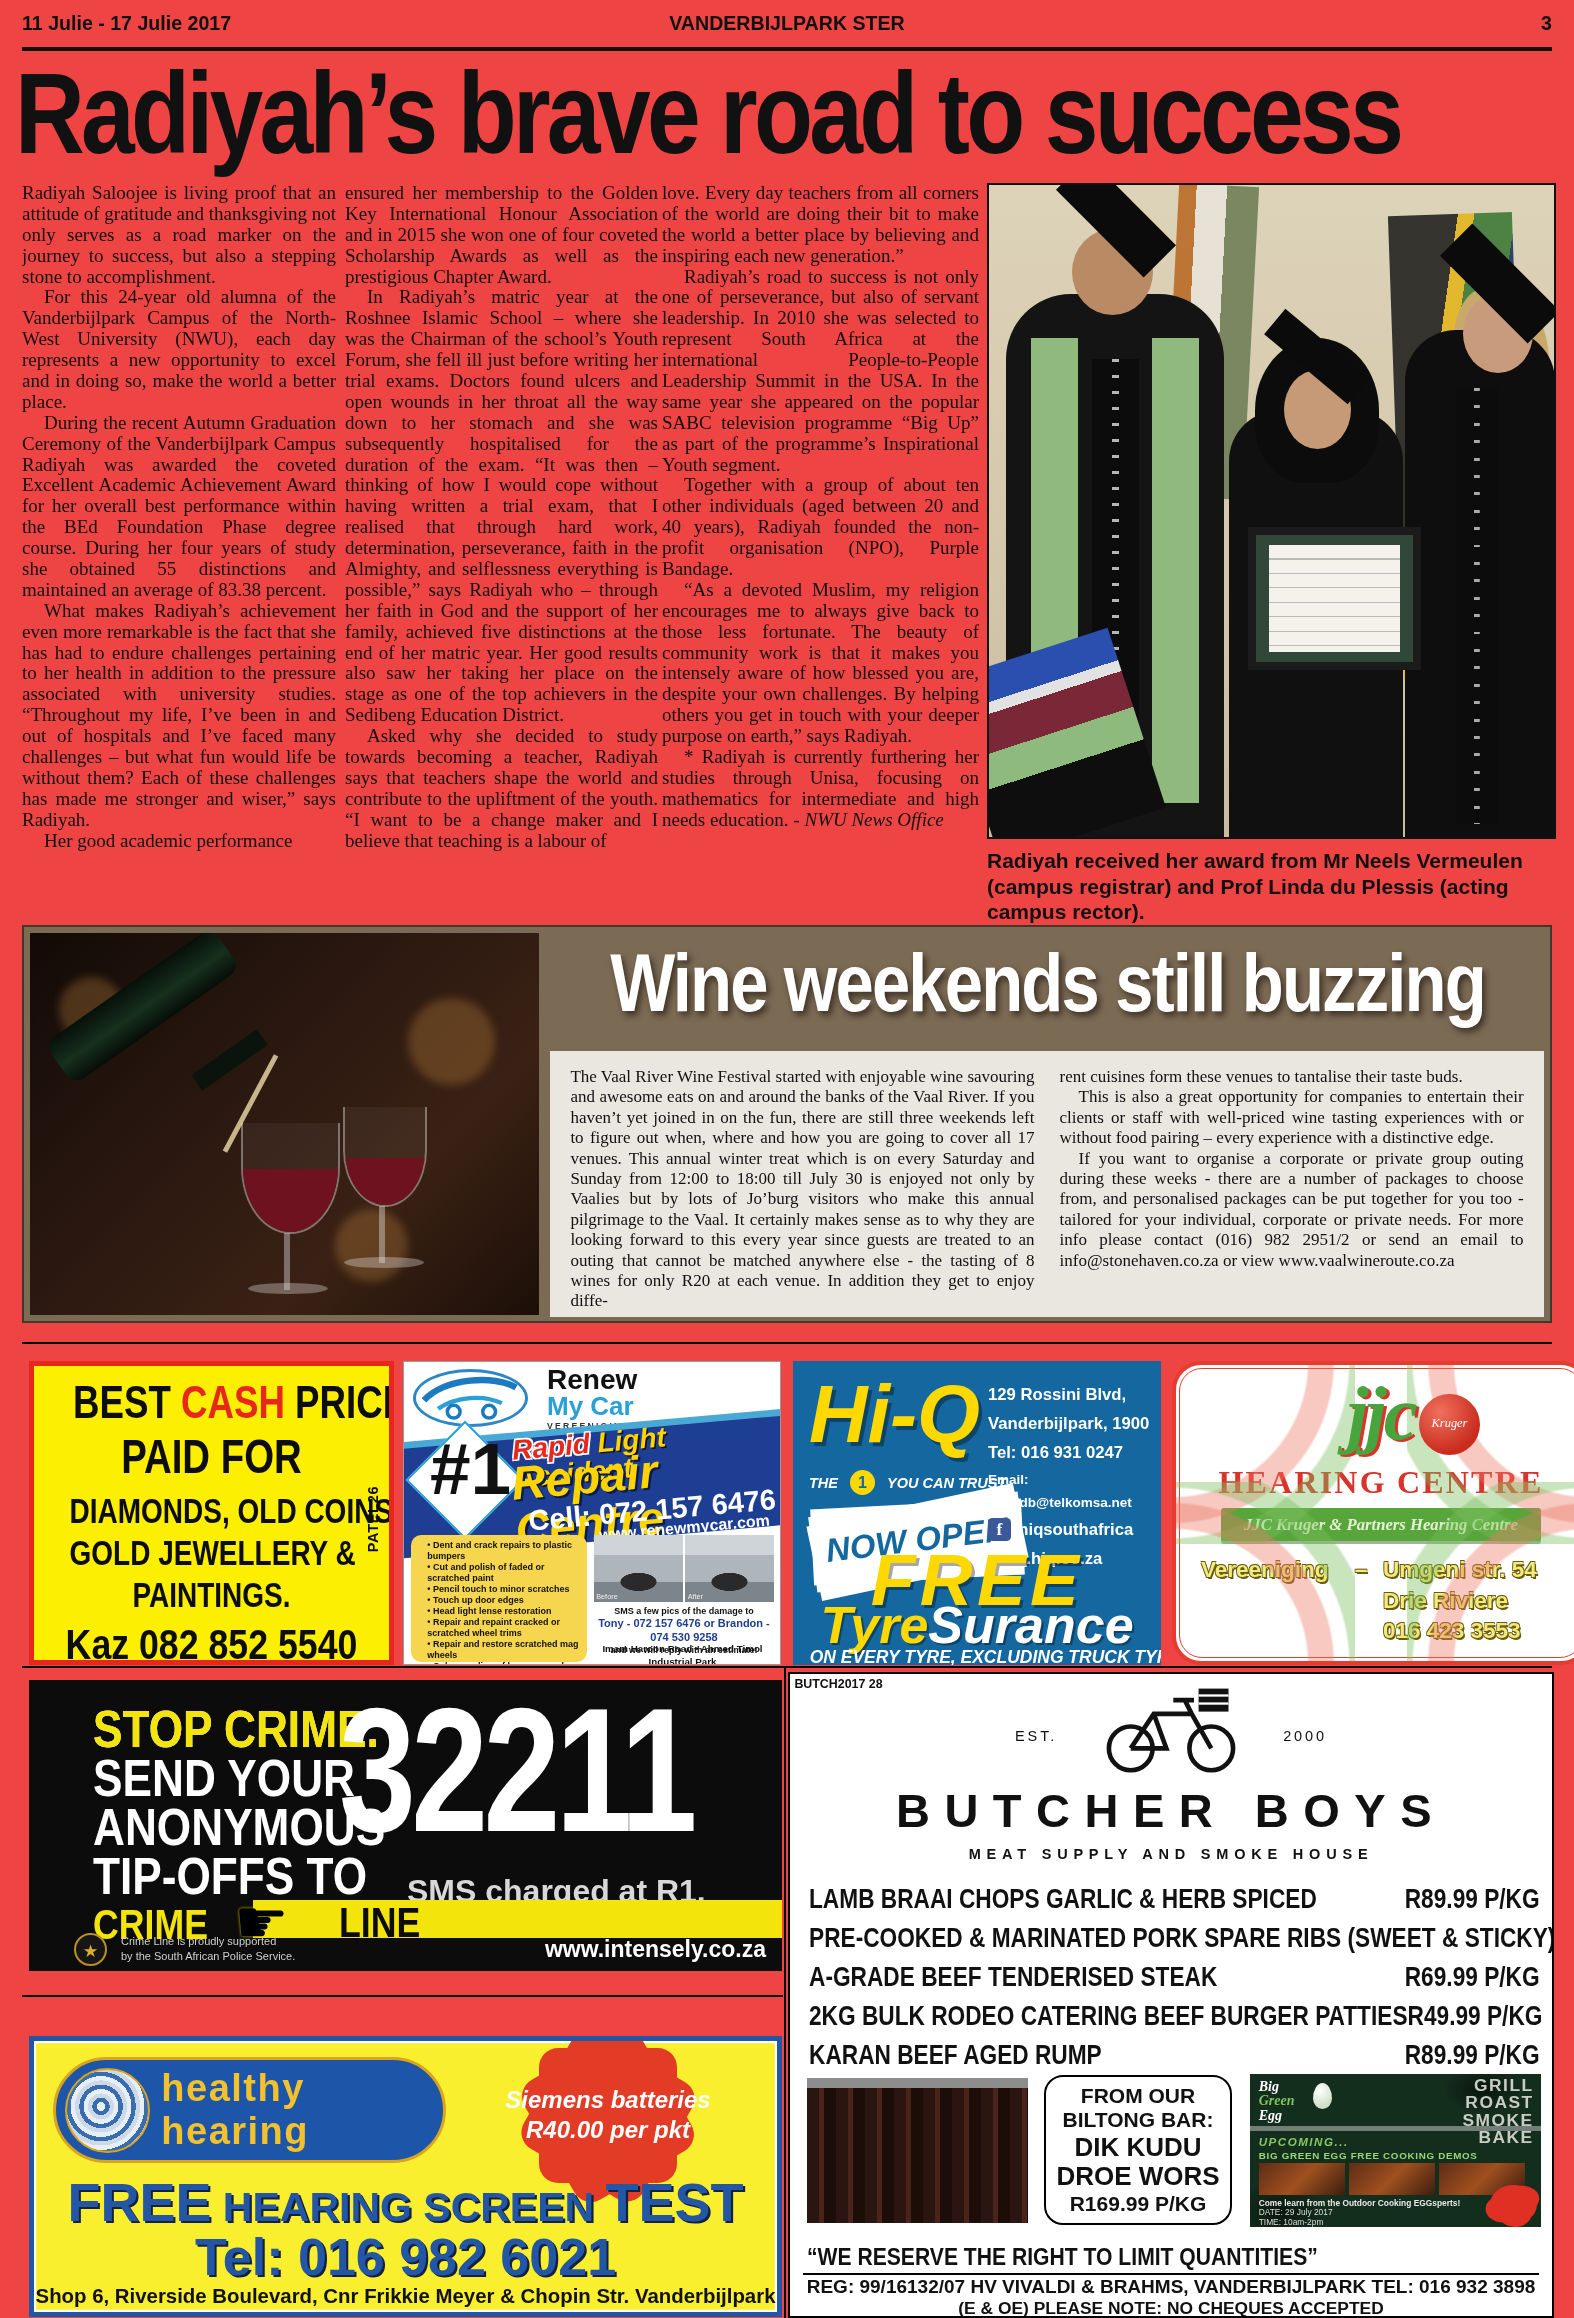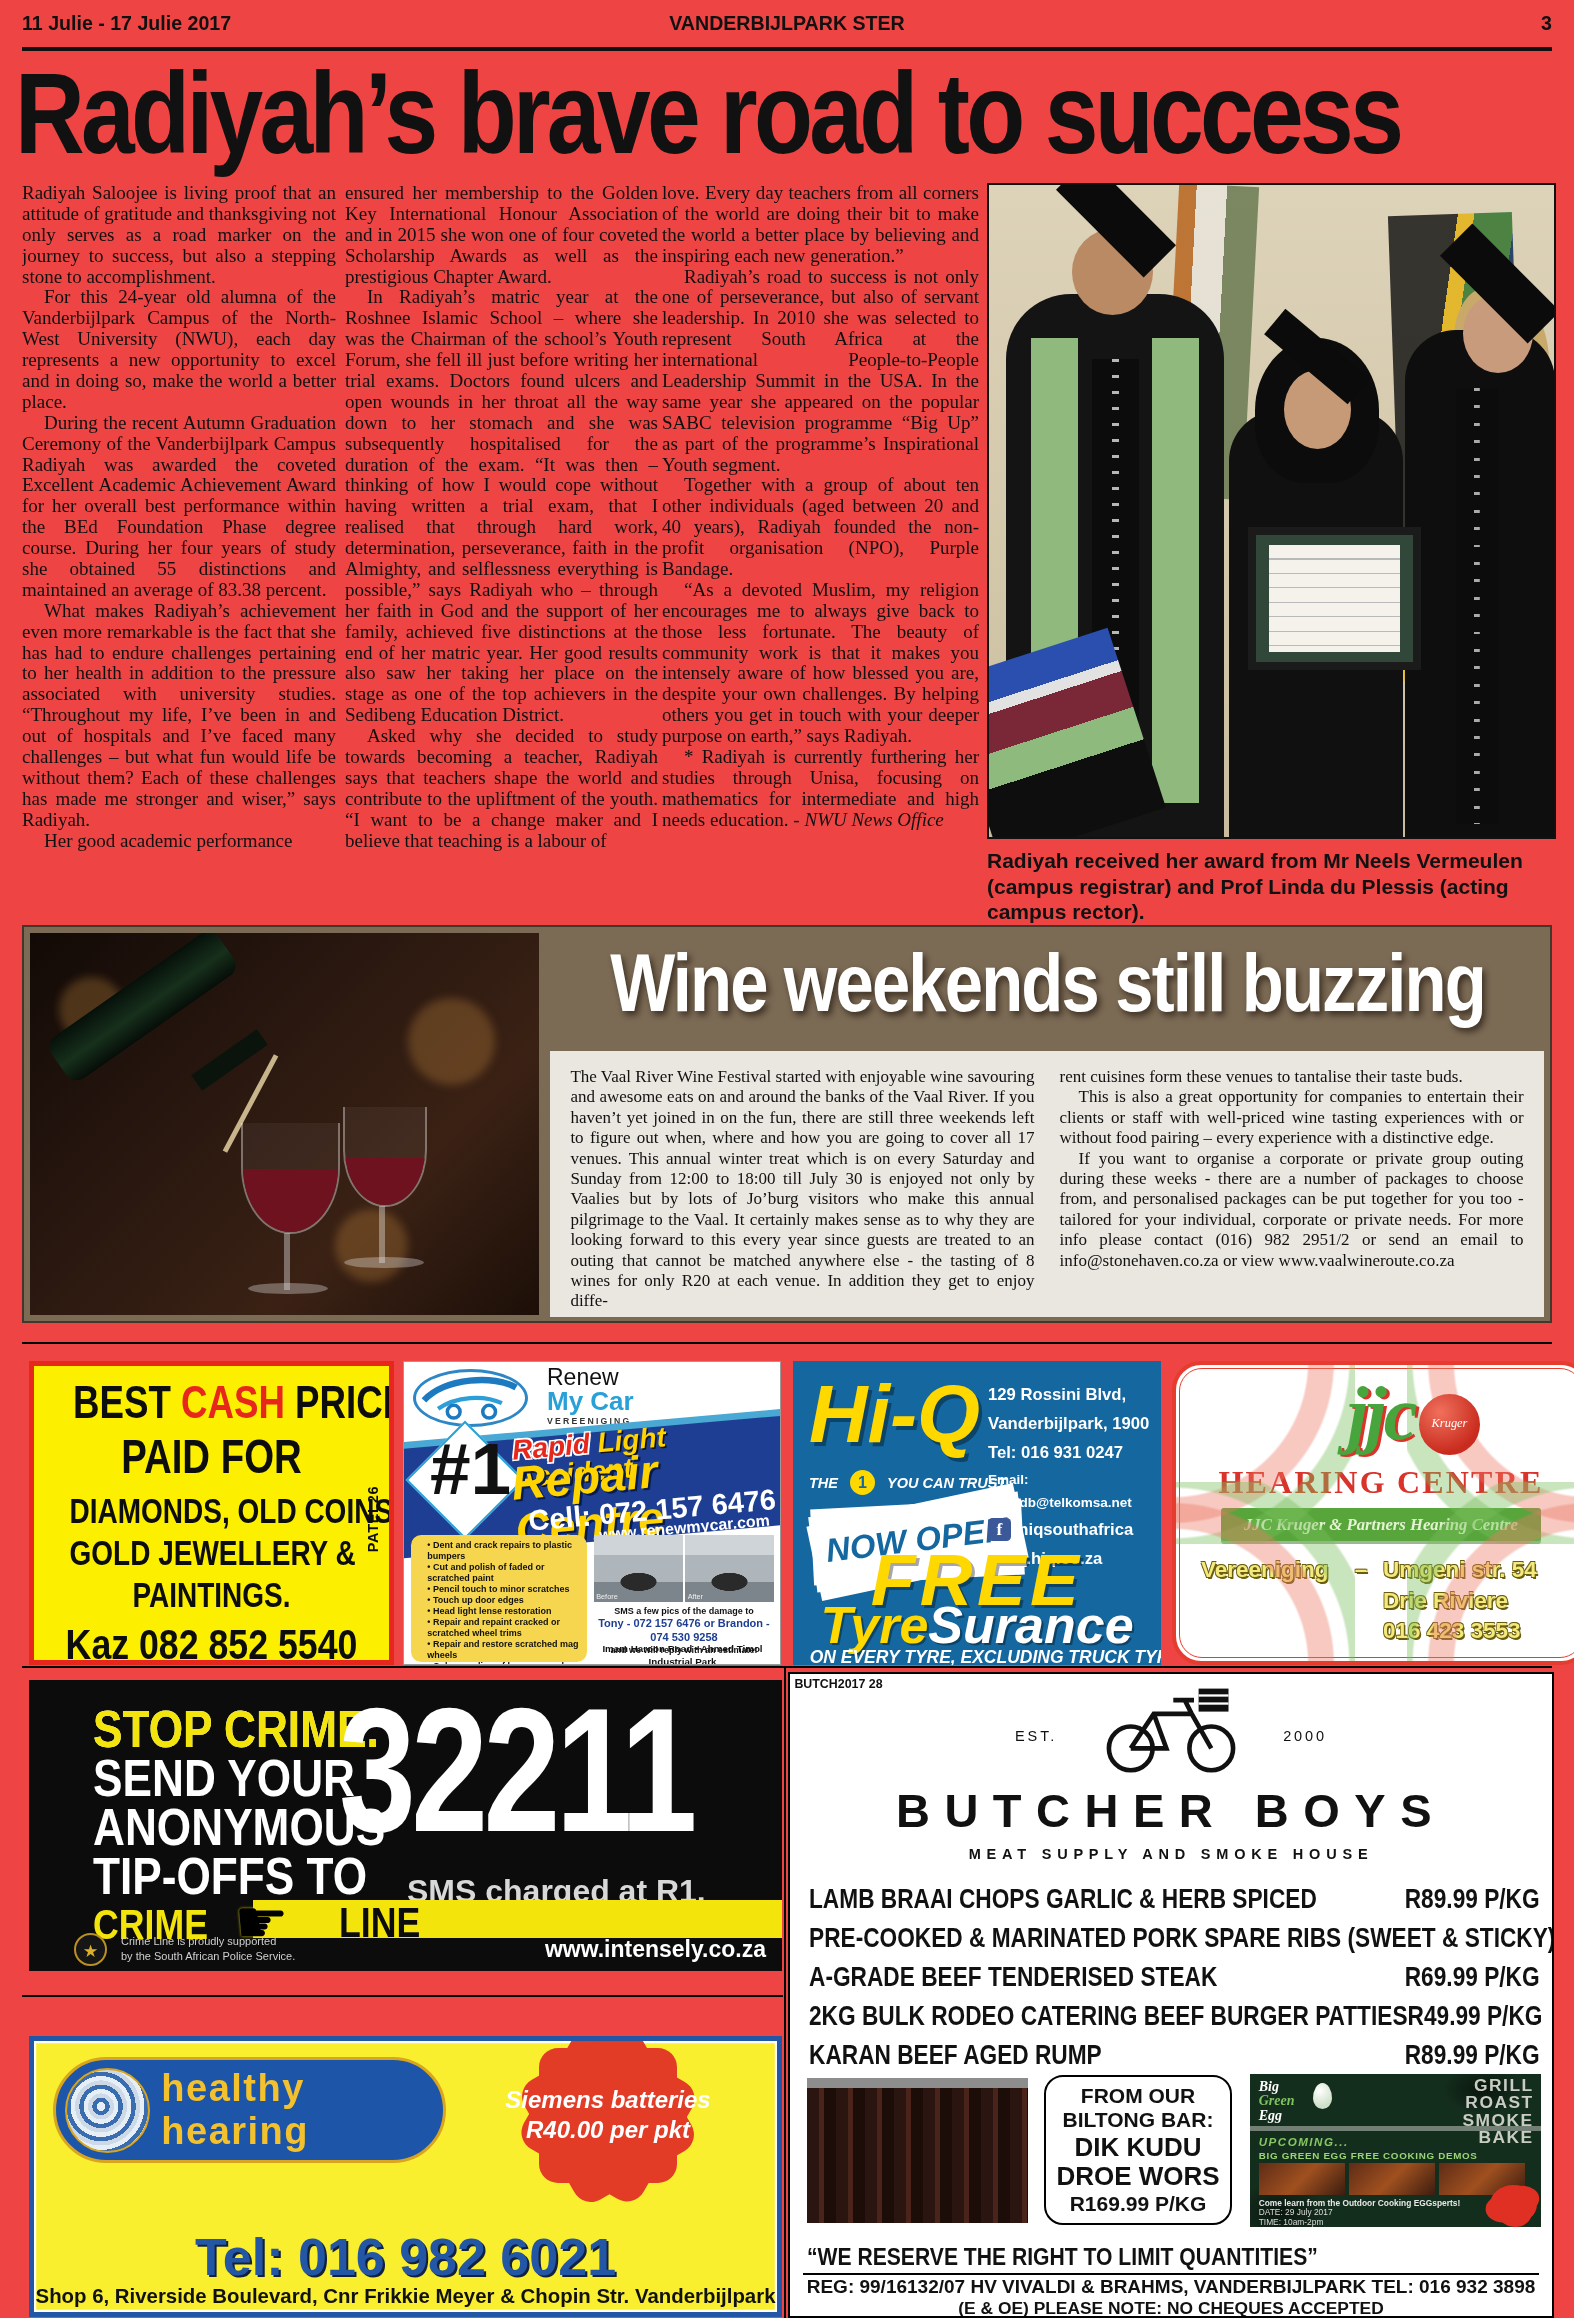--- a/index.html
+++ b/index.html
@@ -95,21 +95,21 @@
   .ad{box-sizing:border-box;overflow:hidden;}
   .ad-cash{left:29px;top:1361px;width:365px;height:304px;background:#fcf000;border:5.8px solid #e8271c;text-align:center;
       font-family:"Liberation Sans",sans-serif;font-weight:bold;color:#0d0d0d;padding-top:11.6px;}
   .ad-cash .l{display:block;line-height:1;}
   .ad-cash .red{color:#e8271c;}
   .patel{position:absolute;right:-17.4px;top:145px;transform:rotate(-90deg);font-size:14.5px;letter-spacing:0.7px;}
   .ad-renew{left:403px;top:1361px;width:378px;height:304px;background:#fff;border:1.5px solid #9a9a9a;
       font-family:"Liberation Sans",sans-serif;}
   .rn-ellipse{position:absolute;left:8.7px;top:7.3px;width:115px;height:58px;border:3.6px solid #2d86c5;border-radius:50%;box-sizing:border-box;}
   .rn-brand{position:absolute;left:143px;top:4.4px;line-height:1;}
-  .rn-brand .b1{font-size:23px;font-weight:normal;color:#111;display:block;}
+  .rn-brand .b1{font-size:28px;font-weight:bold;color:#111;display:block;}
   .rn-brand .b2{font-size:26px;font-weight:bold;color:#29a0d8;display:block;margin-top:-1.5px;}
   .rn-brand .b3{font-size:8.7px;font-weight:bold;letter-spacing:2.2px;color:#333;display:block;margin-top:2.9px;}
   .rn-band{position:absolute;left:-8.7px;top:70px;width:407px;height:109px;background:#1d3e92;transform:rotate(-5deg);}
   .rn-stripe{position:absolute;left:-8.7px;top:63px;width:407px;height:22px;background:#49a8d4;transform:rotate(-5deg);}
   .rn-row1{position:absolute;left:109px;top:63px;transform:rotate(-5deg);font-size:28px;font-weight:bold;font-style:italic;line-height:1;}
   .rn-row1 .rapid{color:#e8271c;text-shadow:1.5px 1.5px 0 #fff,-1.5px -1.5px 0 #fff,1.5px -1.5px 0 #fff,-1.5px 1.5px 0 #fff;}
   .rn-row1 .yel{color:#ffd400;text-shadow:1.5px 1.5px 0 #111;}
   .rn-rc{position:absolute;left:109px;top:86px;transform:rotate(-5deg);font-size:47px;font-weight:bold;font-style:italic;
       color:#ffd400;text-shadow:2.2px 2.2px 0 #0a1c4d;line-height:1;}
   .rn-cell{position:absolute;left:124px;top:134px;transform:rotate(-5deg);font-size:29px;font-weight:bold;color:#fff;line-height:1;}
@@ -610,18 +610,21 @@
     </div>
     <div class="hh-star">
       <div class="sq"></div>
         <div class="sq r30"></div>
         <div class="sq r60"></div>
       <div class="hh-startext">
         <div>Siemens batteries</div>
         <div>R40.00 per pkt</div>
       </div>
     </div>
+    <div class="hh-free">
+      <span class="big">FREE</span><span class="mid"> HEARING SCREEN </span><span class="big">TEST</span>
+    </div>
     <div class="hh-tel">Tel: 016 982 6021</div>
     <div class="hh-addr">Shop 6, Riverside Boulevard, Cnr Frikkie Meyer &amp; Chopin Str. Vanderbijlpark</div>
   </div>
 
 </div>
 
 
 </body></html>

